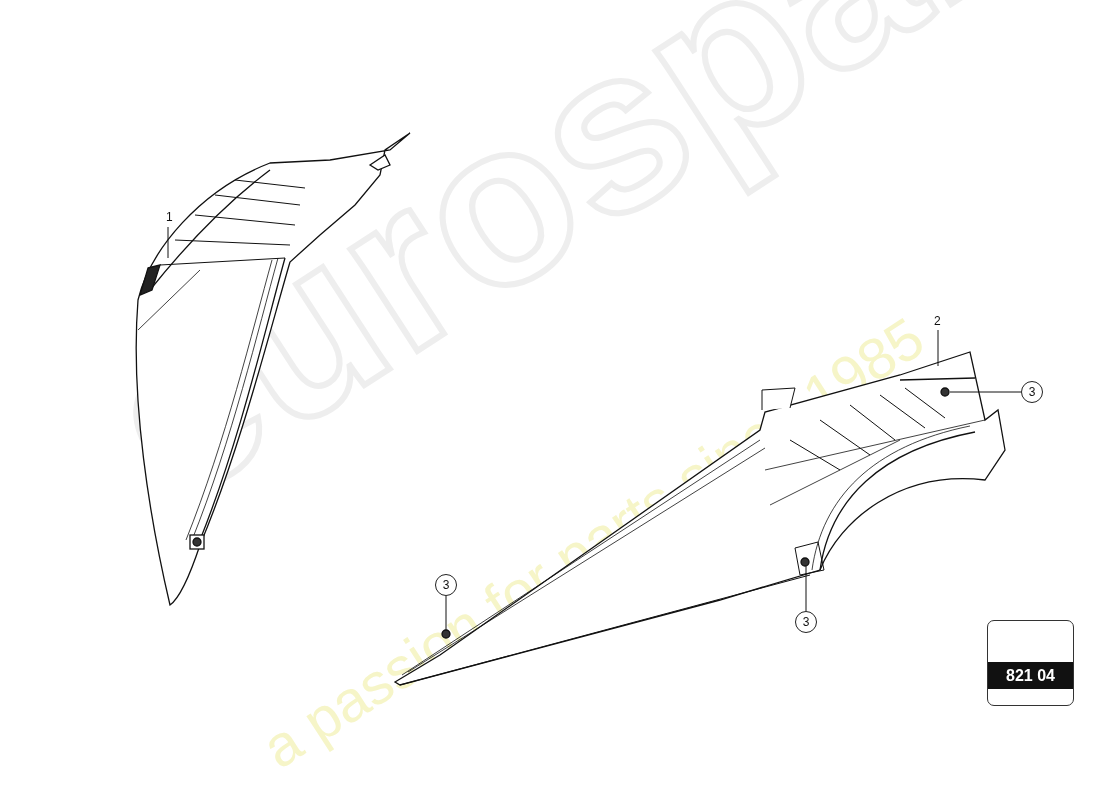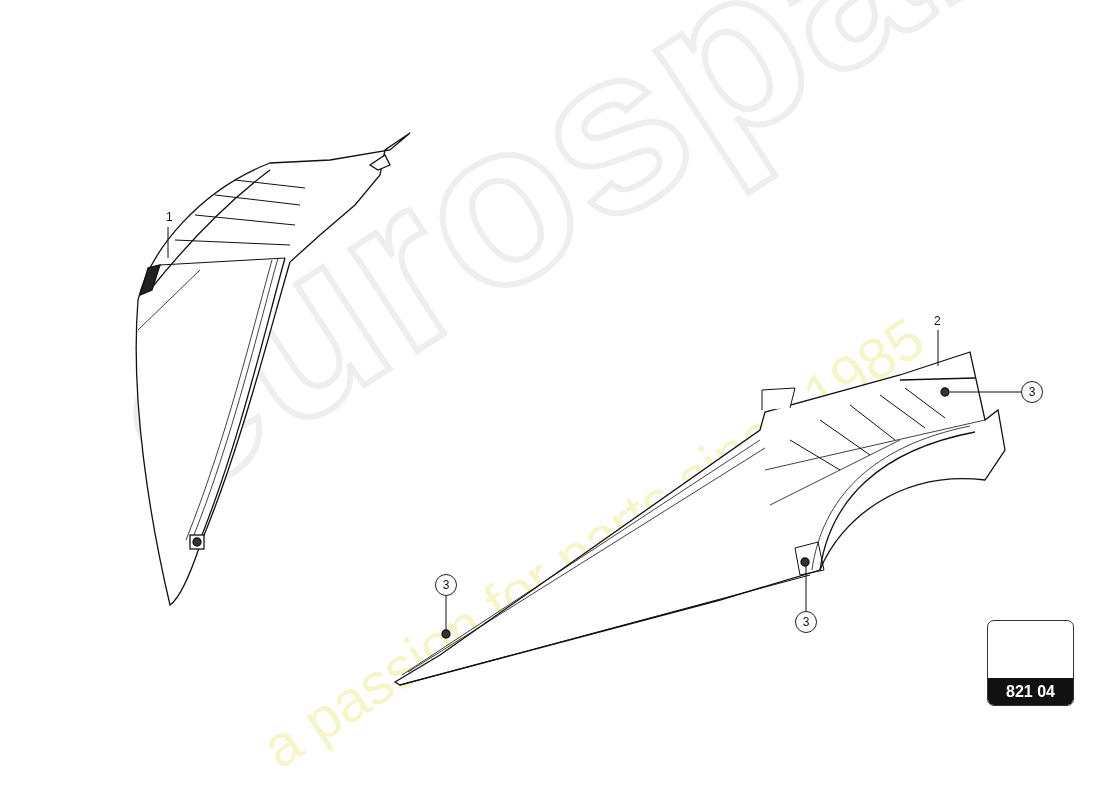--- a/index.html
+++ b/index.html
@@ -3,21 +3,21 @@
 <meta charset="utf-8">
 <style>
   html, body { margin:0; padding:0; background:#ffffff; }
   body { width:1100px; height:800px; position:relative; overflow:hidden; font-family:"Liberation Sans", sans-serif; }
   .canvas { position:absolute; left:0; top:0; width:1100px; height:800px; }
   .watermark-main { position:absolute; left:60px; top:330px; font-family:"Liberation Sans", sans-serif; font-size:230px; font-weight:700; color:transparent; -webkit-text-stroke:6px #eeeeee; transform:rotate(-33deg); transform-origin:left top; letter-spacing:2px; white-space:nowrap; }
   .watermark-sub { position:absolute; left:250px; top:725px; font-family:"Liberation Sans", sans-serif; font-size:58px; color:#f6f5c8; transform:rotate(-33deg); transform-origin:left top; white-space:nowrap; }
   .callout-label { position:absolute; font-size:12px; color:#111; }
   .callout-circle { position:absolute; width:22px; height:22px; border:1px solid #222; border-radius:50%; background:#fff; display:flex; align-items:center; justify-content:center; font-size:12px; color:#111; box-sizing:border-box; }
   .badge { position:absolute; left:987px; top:620px; width:87px; height:86px; border:1.5px solid #333; border-radius:7px; overflow:hidden; background:#fff; box-sizing:border-box; }
-  .badge-code { position:absolute; left:0; bottom:0; width:100%; height:27px; background:#111; color:#fff; font-weight:700; font-size:16px; display:flex; align-items:center; justify-content:center; }
+  .badge-code { position:absolute; left:0; bottom:16px; width:100%; height:27px; background:#111; color:#fff; font-weight:700; font-size:16px; display:flex; align-items:center; justify-content:center; }
 </style>
 </head>
 <body>
 
 <div class="canvas">
 
   <div class="watermark-main">eurospares</div>
   <div class="watermark-sub">a passion for parts since 1985</div>
 
   <svg width="1100" height="800" style="position:absolute;left:0;top:0">

